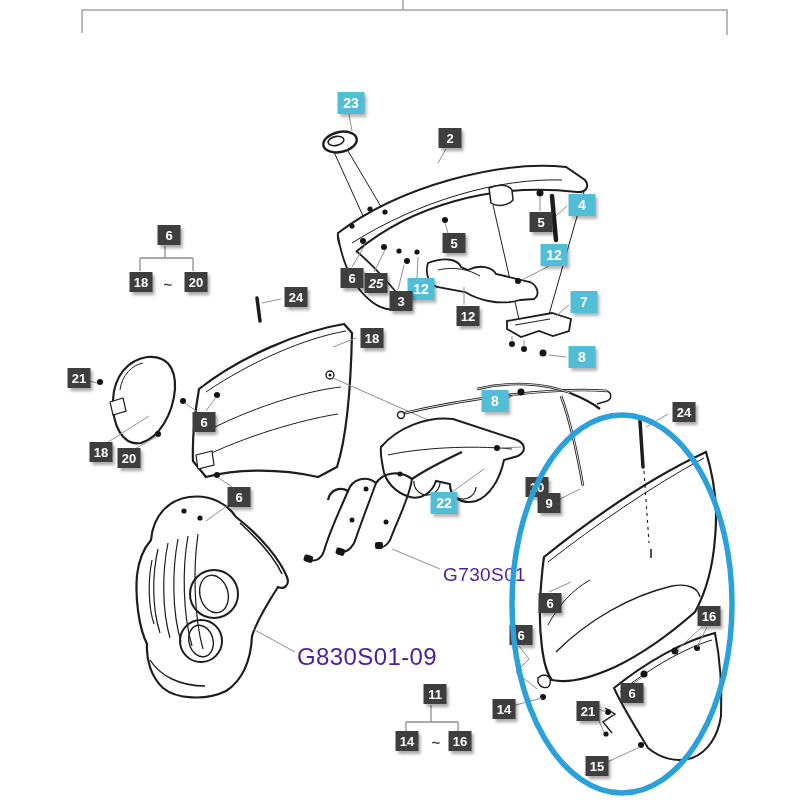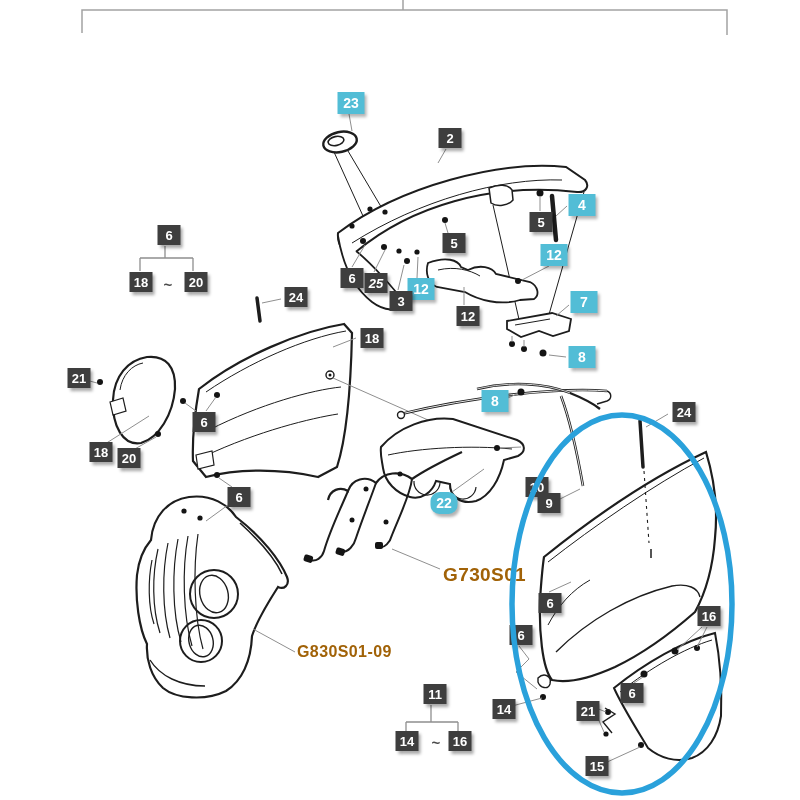--- a/index.html
+++ b/index.html
@@ -9,21 +9,21 @@
   #labels{position:absolute;left:4px;top:0;width:731px;height:800px;z-index:2;}
   svg.hllayer{position:absolute;left:0;top:0;z-index:3;pointer-events:none;}
   .lbl{position:absolute;transform:translate(-50%,-50%);display:flex;align-items:center;
        justify-content:center;font-weight:bold;color:var(--label-text,#fff);
        font-size:13px;line-height:1;user-select:none;}
   .lbl.dark{background:var(--label-dark-bg,#3e3e3e);min-width:17px;height:20px;padding:0 3px;
        box-shadow:2px 3px 3px rgba(0,0,0,.35);}
   .lbl.cyan{background:var(--label-cyan-bg,#52bdd6);min-width:21px;height:22px;padding:0 3px;
        font-size:14px;box-shadow:2px 3px 3px rgba(0,0,0,.30);}
   .lbl.tilde{background:none;color:#4a4a4a;font-size:15px;box-shadow:none;}
-  .code{position:absolute;font-weight:bold;color:#a16207;letter-spacing:.4px;z-index:2;}
+  .code{position:absolute;font-weight:normal;color:#4c1d95;letter-spacing:.4px;z-index:2;}
   .art{stroke:var(--line-art,#1d1d1d);fill:none;}
   .leader{stroke:var(--leader,#8f8f8f);stroke-width:1;fill:none;}
   .bracket{stroke:var(--leader,#8f8f8f);stroke-width:1.3;fill:none;}
   .frameln{stroke:var(--frame,#a2a2a2);stroke-width:1.5;fill:none;}
   .bolt{fill:#141414;stroke:none;}
   .wfill{fill:#ffffff;}
 </style>
 </head>
 <body>
 
@@ -264,36 +264,36 @@
       <div class="lbl dark" style="left: 192px; top: 282px;">20</div>
       <div class="lbl dark" style="left: 292px; top: 297px;">24</div>
       <div class="lbl dark" style="left: 368px; top: 338px;">18</div>
       <div class="lbl dark" style="left: 75px; top: 378px;">21</div>
       <div class="lbl dark" style="left: 97px; top: 452px;">18</div>
       <div class="lbl dark" style="left: 125px; top: 458px;">20</div>
       <div class="lbl dark" style="left: 200px; top: 422px;">6</div>
       <div class="lbl dark" style="left: 235px; top: 497px;">6</div>
       <div class="lbl cyan" style="left: 491px; top: 401px;">8</div>
       <div class="lbl dark" style="left: 533px; top: 447px; margin-top: 40px;">10</div>
-      <div class="lbl cyan" style="left: 440px; top: 503px; border-radius: 9px;">22</div>
+      <div class="lbl cyan" style="left: 440px; top: 503px;">22</div>
       <div class="lbl dark" style="left: 545px; top: 503px;">9</div>
       <div class="lbl dark" style="left: 680px; top: 412px;">24</div>
       <div class="lbl dark" style="left: 546px; top: 603px;">6</div>
       <div class="lbl dark" style="left: 517px; top: 635px;">6</div>
       <div class="lbl dark" style="left: 705px; top: 616px;">16</div>
       <div class="lbl dark" style="left: 628px; top: 693px;">6</div>
       <div class="lbl dark" style="left: 500px; top: 709px;">14</div>
       <div class="lbl dark" style="left: 584px; top: 711px;">21</div>
       <div class="lbl dark" style="left: 593px; top: 766px;">15</div>
       <div class="lbl dark" style="left: 431px; top: 694px;">11</div>
       <div class="lbl dark" style="left: 403px; top: 741px;">14</div>
       <div class="lbl tilde" style="left: 432px; top: 742px;">~</div>
       <div class="lbl dark" style="left: 456px; top: 741px;">16</div>
     </div>
 
   <div class="code" style="left:443px;top:564px;font-size:19px;">G730S01</div>
-  <div class="code" style="left:297px;top:643px;font-size:16px;">G830S01-09</div>
+  <div class="code" style="left:297px;top:643px;font-size:24px;">G830S01-09</div>
 
   <svg class="hllayer" width="800" height="800" viewBox="0 0 800 800">
     <ellipse id="hl" fill="none" stroke-width="5.5" cx="622" cy="604" rx="110" ry="189" stroke="#2aa1db"></ellipse>
   </svg>
 
 </div>
 
 </body></html>

